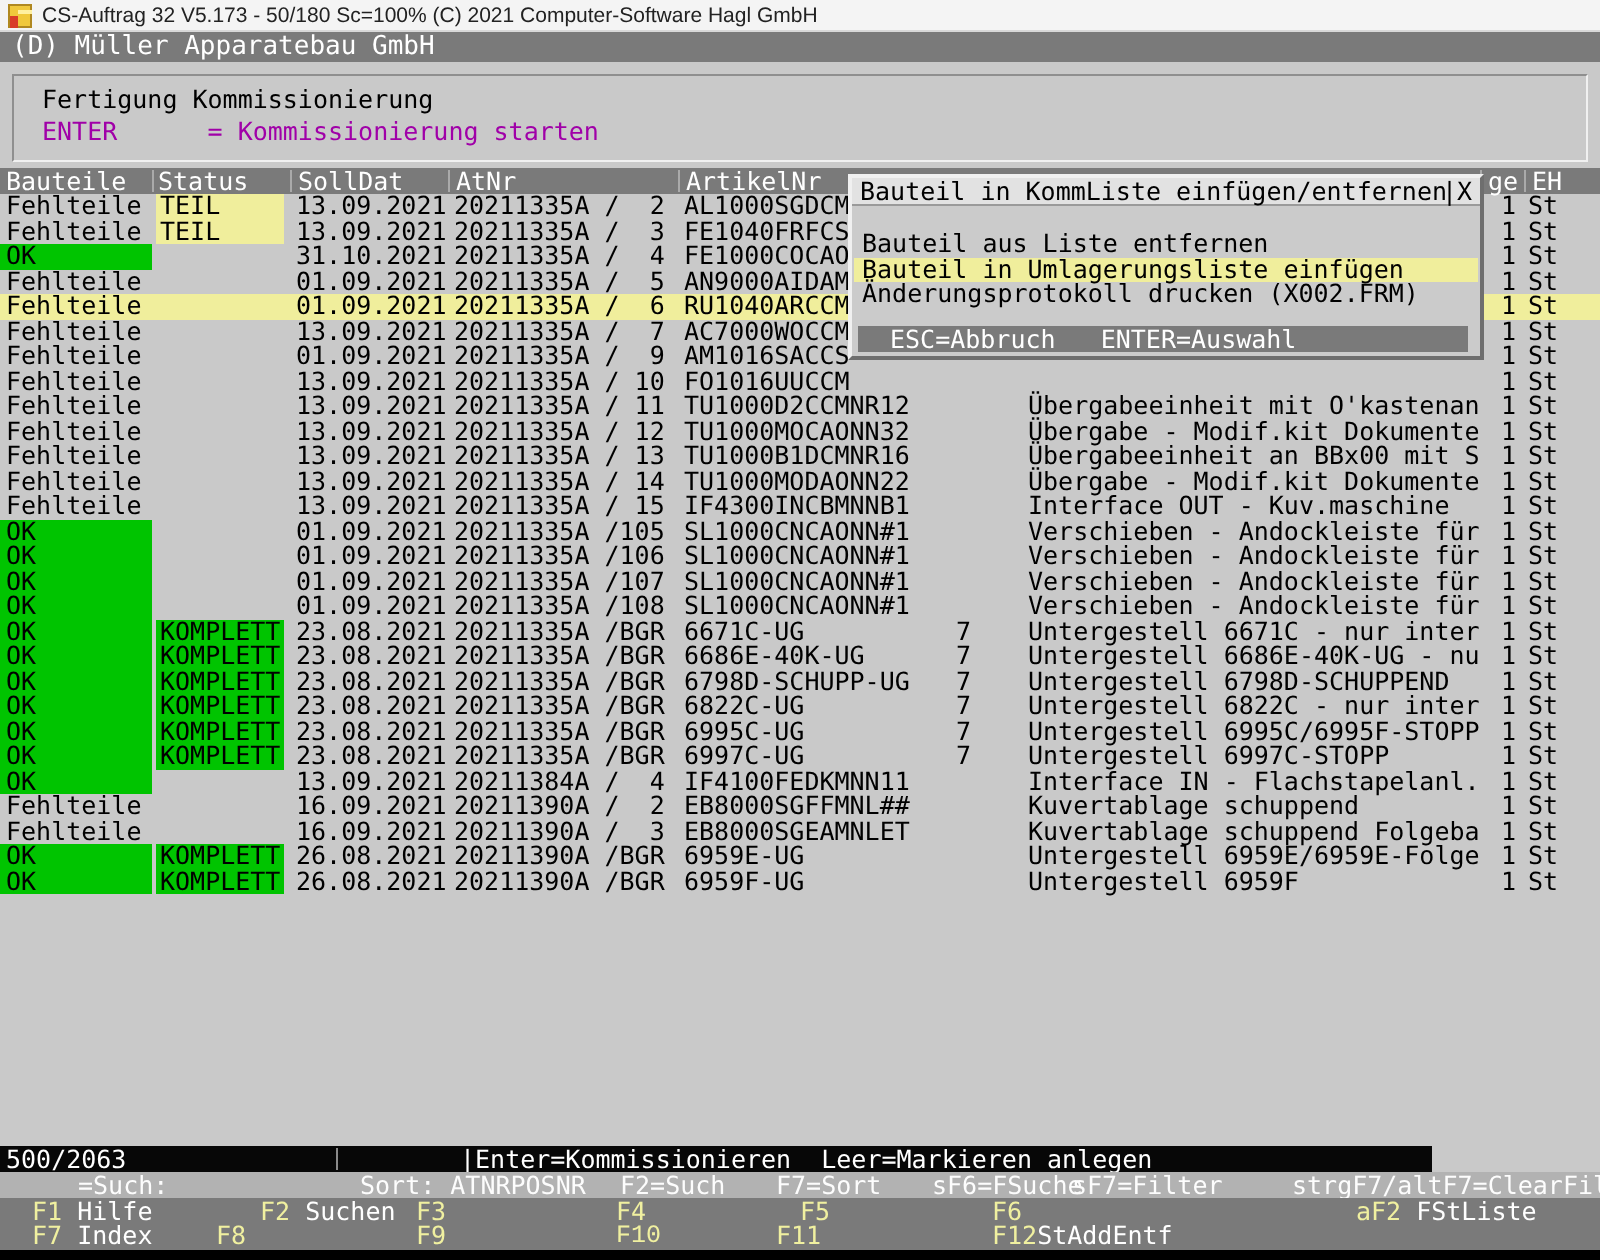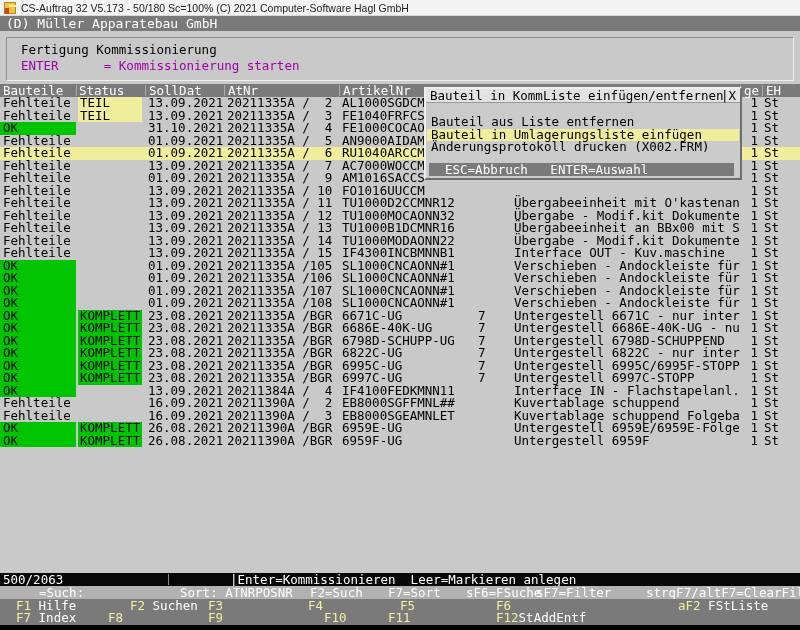--- a/index.html
+++ b/index.html
@@ -62,21 +62,21 @@
     background:#e2e2e2; line-height:14px; border-bottom:1px solid #9a9a9a; }
   .popup .p-title .tt { position:absolute; left:4px; top:0; }
   .popup .p-close { position:absolute; right:4px; top:0; }
   .popup .p-items { position:absolute; left:0; top:27px; width:314px; }
   .popup .p-item { position:relative; height:12.5px; line-height:12.5px; padding-left:4px; width:312px; margin-left:1px; }
   .popup .p-item.selected { background:var(--hl-yellow,#f0ee9c); }
   .popup .p-footer { position:absolute; left:3px; top:74px; width:305px; height:13px;
     background:var(--bar-gray,#7a7a7a); color:#fff; line-height:13px; padding-left:16px; }
 
   
-  .blackbar { position:absolute; left:0; top:573px; width:800px; height:13px;
+  .blackbar { position:absolute; left:0; top:573px; width:716px; height:13px;
     background:#070707; color:#fff; line-height:13px; }
   .blackbar .counter { position:absolute; left:3px; }
   .blackbar .divider { position:absolute; left:168px; top:1px; width:1px; height:11px; background:#8a8a8a; }
   .blackbar .hint { position:absolute; left:230px; }
   .sortbar { position:absolute; left:0; top:586px; width:800px; height:13px;
     background:var(--sort-gray,#b2b2b2); color:#fdfdfd; line-height:13px; }
   .sortbar span { position:absolute; top:0; }
   .fkeys { position:absolute; left:0; top:599px; width:800px; height:26px;
     background:var(--bar-gray,#7a7a7a); }
   .fkrow { position:absolute; left:0; width:800px; height:12.5px; line-height:12.5px; }
@@ -419,20 +419,20 @@
         <span class="fk" style="left: 208px;"><span class="k pre">F3</span></span>
         <span class="fk" style="left: 308px;"><span class="k pre">F4</span></span>
         <span class="fk" style="left: 400px;"><span class="k pre">F5</span></span>
         <span class="fk" style="left: 496px;"><span class="k pre">F6</span></span>
         <span class="fk" style="left: 678px;"><span class="k pre">aF2</span><span class="pre"> FStListe</span></span>
       </div>
     <div class="fkrow" id="fkrow2" style="top:13px">
         <span class="fk" style="left: 16px;"><span class="k pre">F7</span><span class="pre"> Index</span></span>
         <span class="fk" style="left: 108px;"><span class="k pre">F8</span></span>
         <span class="fk" style="left: 208px;"><span class="k pre">F9</span></span>
-        <span class="fk" style="left: 324px;"><span class="k pre">F10</span></span>
+        <span class="fk" style="left: 308px; font-family: Liberation Mono, monospace;"><span class="k pre">F10</span></span>
         <span class="fk" style="left: 388px;"><span class="k pre">F11</span></span>
         <span class="fk" style="left: 496px;"><span class="k pre">F12</span><span class="pre">StAddEntf</span></span>
       </div>
   </div>
 
   <div class="bottombar"></div>
 </div>
 
 </body></html>

